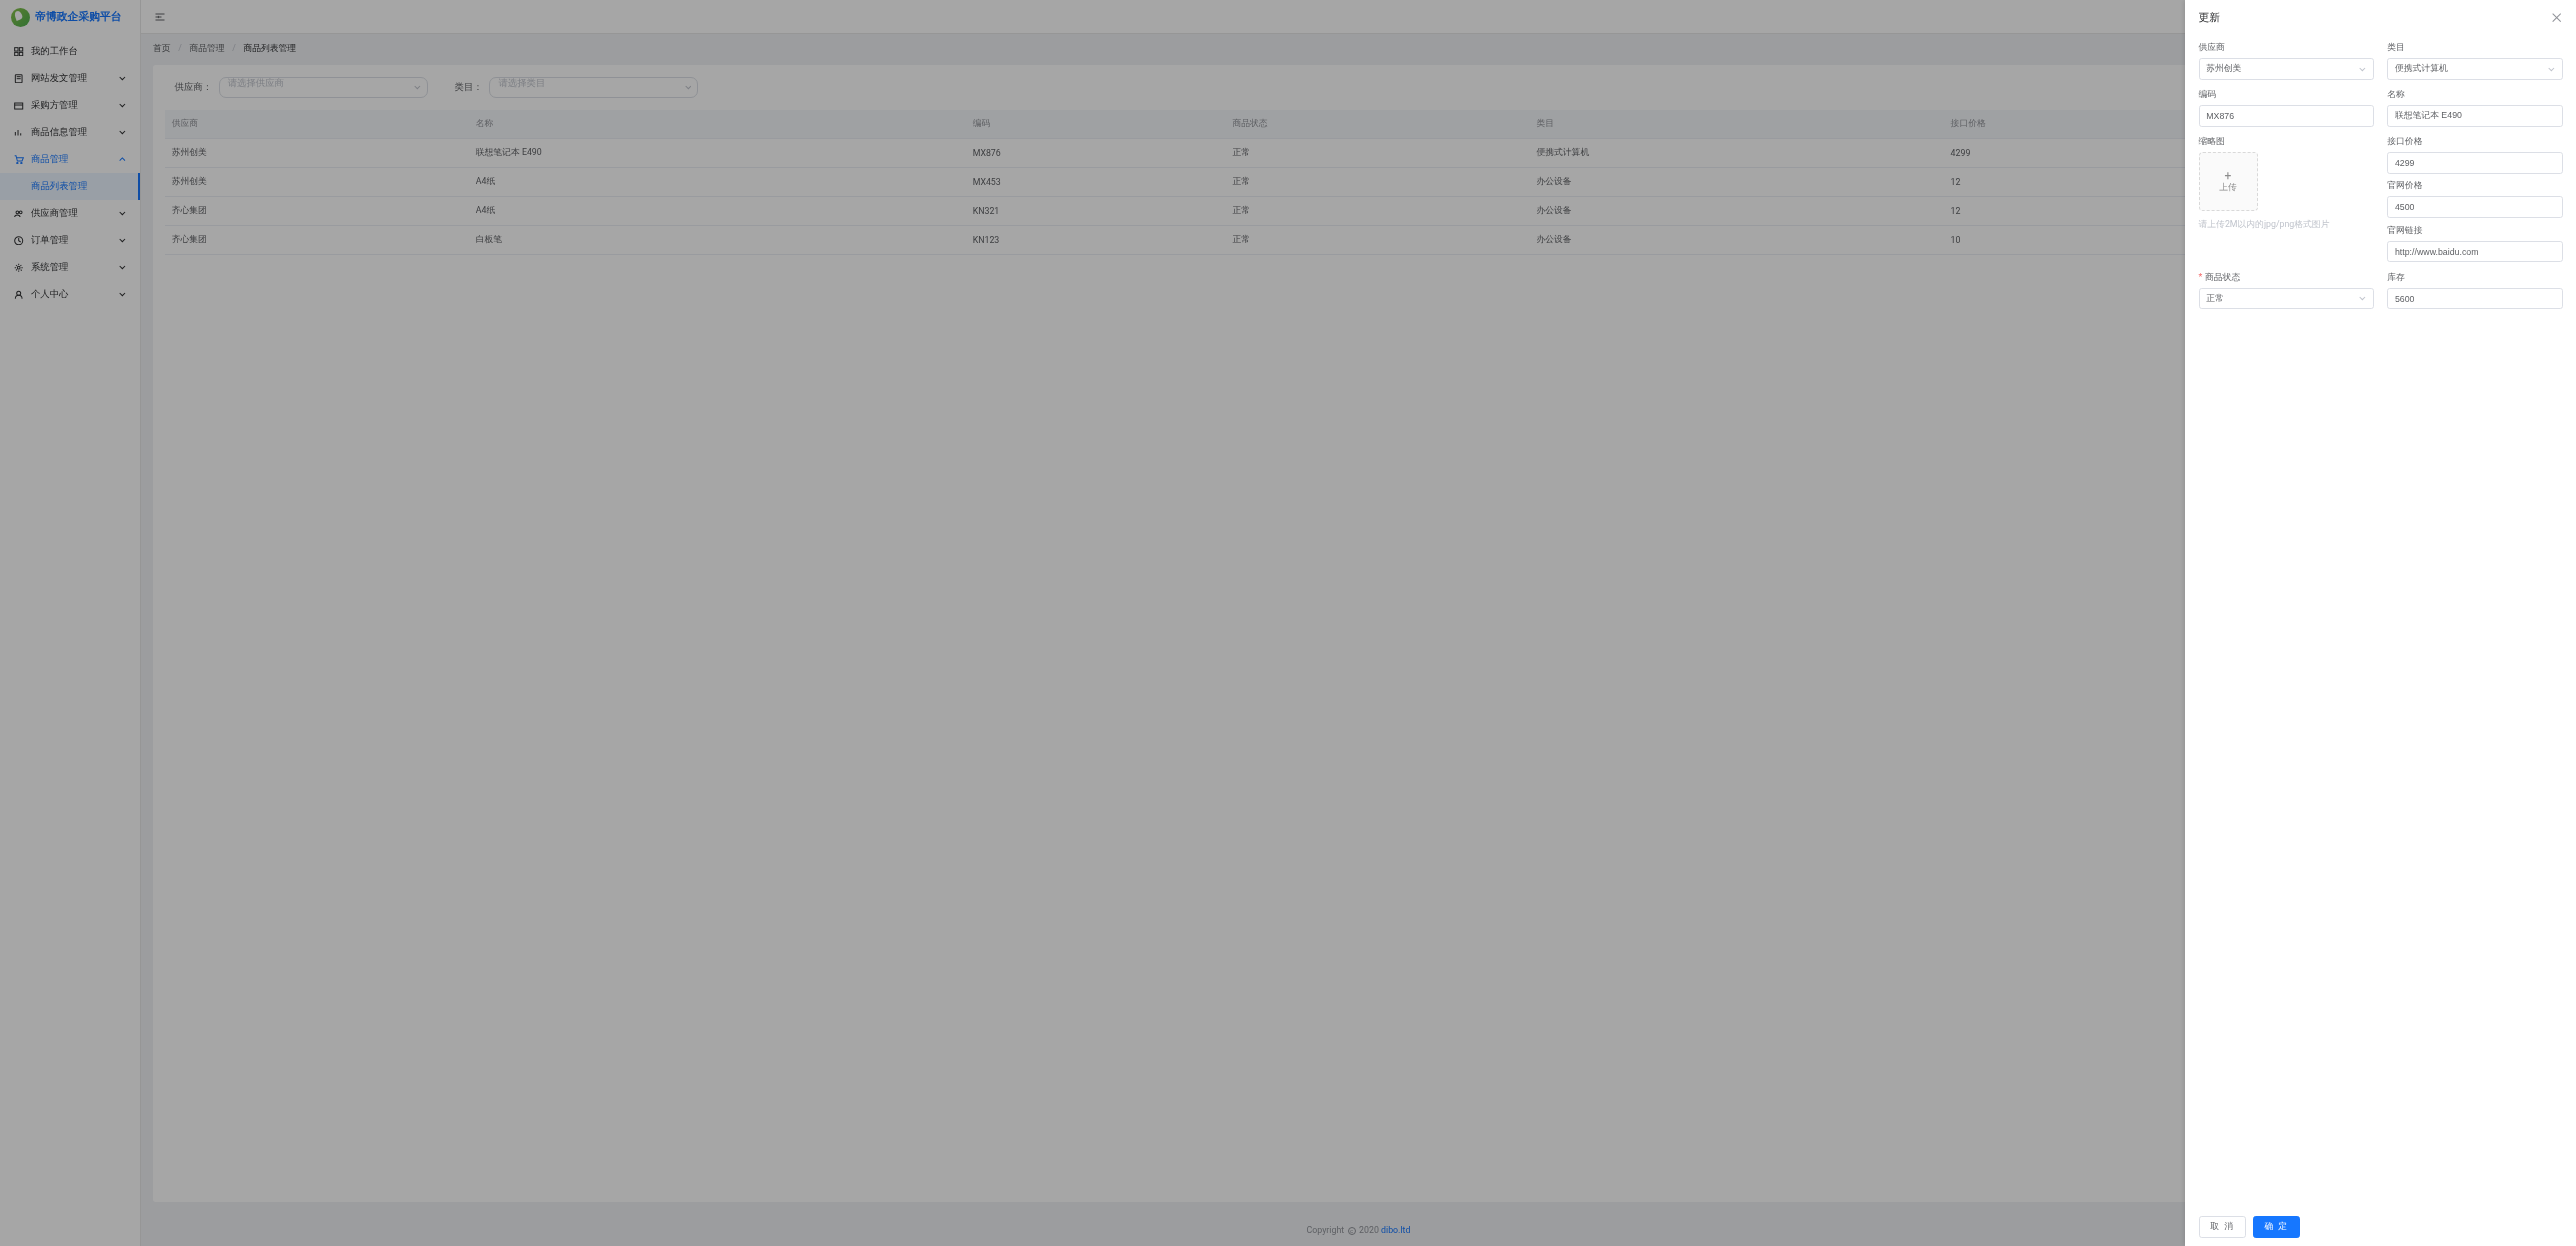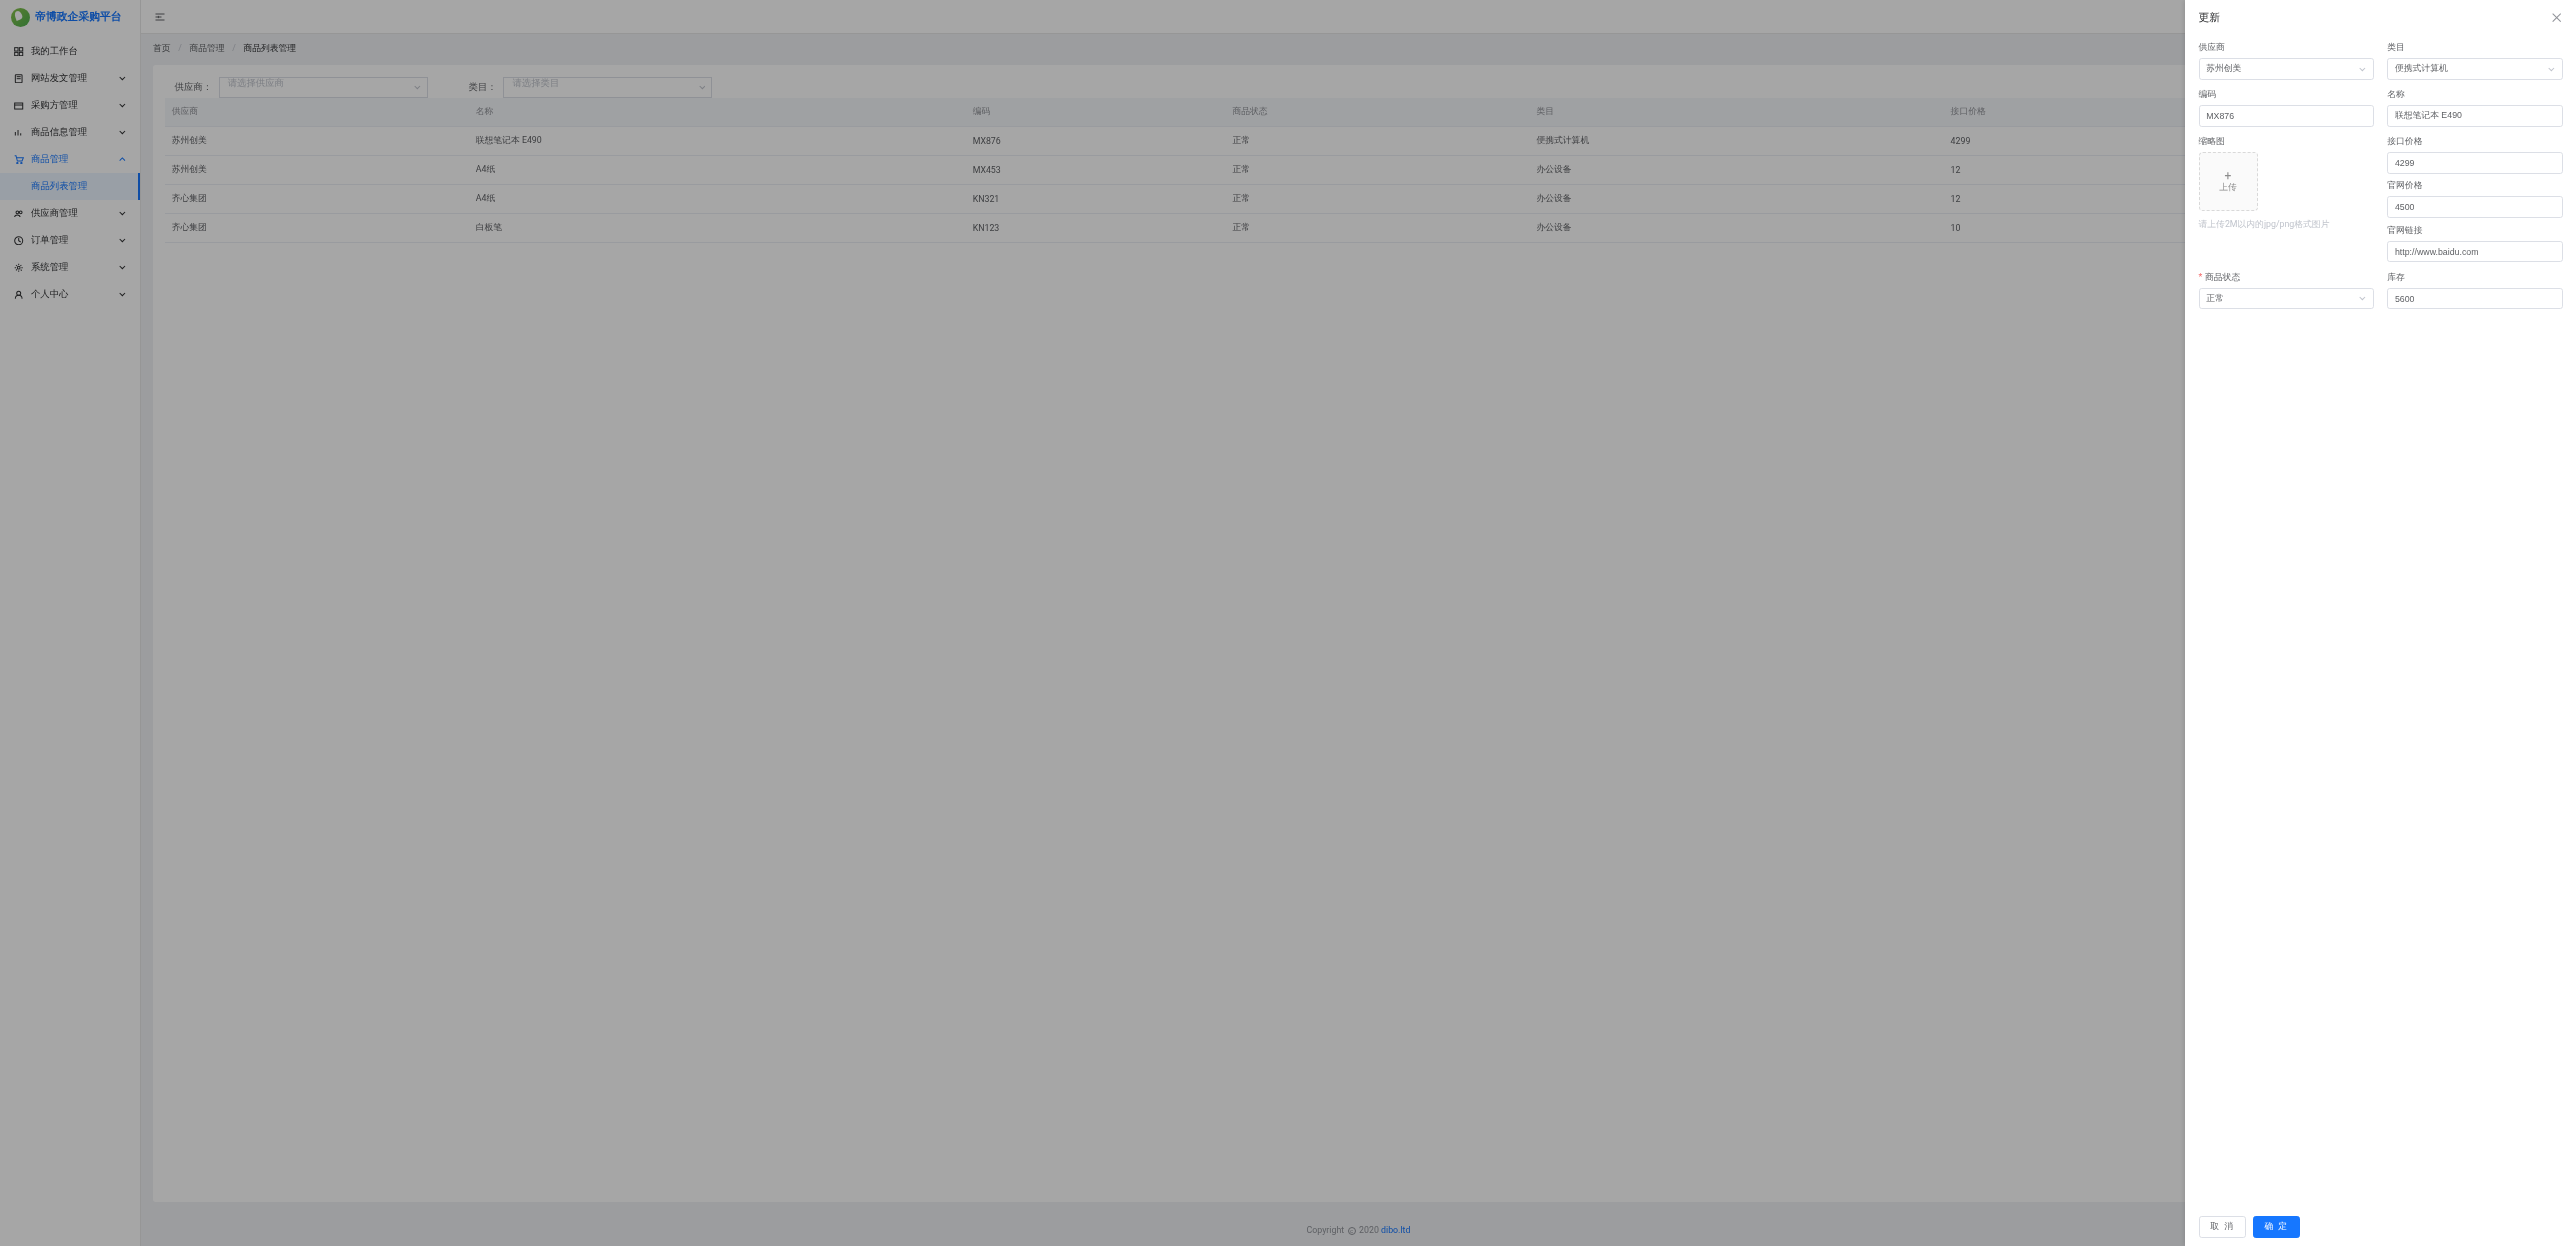--- a/index.html
+++ b/index.html
@@ -31,24 +31,24 @@
     .collapse-btn { cursor: pointer; width: 13.5px; height: 13.5px; display: inline-flex; align-items:center; justify-content:center;}
     .collapse-btn svg { width: 12px; height: 12px; }
     
     .content { flex: 1; overflow: auto; background: #f0f2f5; display:flex; flex-direction:column;}
     .breadcrumb { padding: 9.4px 12px; color: #606266; font-size: 8.8px; }
     .breadcrumb .sep { margin: 0 5.4px; color: #c0c4cc; }
     .breadcrumb .last { color: #303133; }
     
     .card { background: #fff; margin: 0 12px 12px 12px; border-radius: 2.7px; padding: 12px; flex:1; display:flex; flex-direction:column;}
     
-    .filters { display: flex; gap: 22px; align-items:flex-end;}
+    .filters { display: flex; gap: 8px; margin-bottom: 12px; align-items:flex-end;}
     .filter-item { display: flex; align-items: center; }
     .filter-label { margin-right: 6.7px; color: #606266; width:47px; text-align:right;}
-    .select { position: relative; min-width: 175px; height: 21.6px; border: 0.7px solid #dcdfe6; border-radius: 0; display: flex; align-items: center; padding: 0 20px 8px 8px; background: #fff; color: #c0c4cc; cursor: pointer; }
+    .select { position: relative; min-width: 175px; height: 21.6px; border: 0.7px solid #dcdfe6; border-radius: 7px; display: flex; align-items: center; padding: 0 20px 8px 8px; background: #fff; color: #c0c4cc; cursor: pointer; }
     .select .sarrow { position: absolute; right: 5.4px; top: 50%; transform: translateY(-50%); width: 8px; height: 8px; display:inline-flex; align-items:center; justify-content:center;}
     .select svg { width: 6.7px; height: 6.7px; }
     
     table.data { width: 100%; border-collapse: collapse; }
     table.data th { text-align: left; font-weight: 500; color: #909399; background: #f5f7fa; padding: 8px 6.7px; border-bottom: 0.7px solid #ebeef5; font-size:8.8px;}
     table.data td { padding: 8px 6.7px; border-bottom: 0.7px solid #ebeef5; color: #606266; font-size:8.8px;}
     
     .footer { text-align: center; padding: 10.8px; color: #909399; font-size: 8.8px; }
     .footer a { color: #1677ff; text-decoration: none; }
     .copy-icon { display:inline-block; width:8px; height:8px; border:0.7px solid #909399; border-radius:50%; font-size:6px; line-height:6.7px; text-align:center; vertical-align:middle; margin:0 1.3px;}

